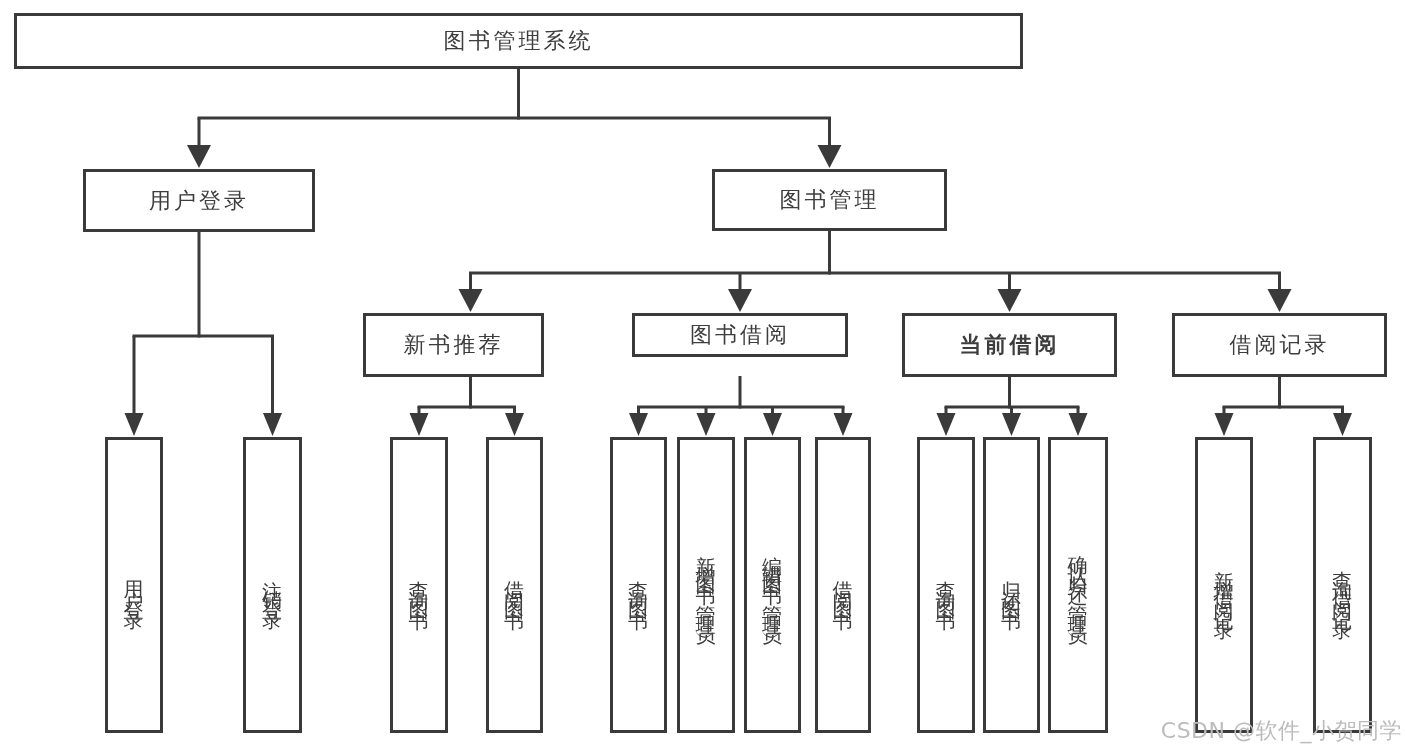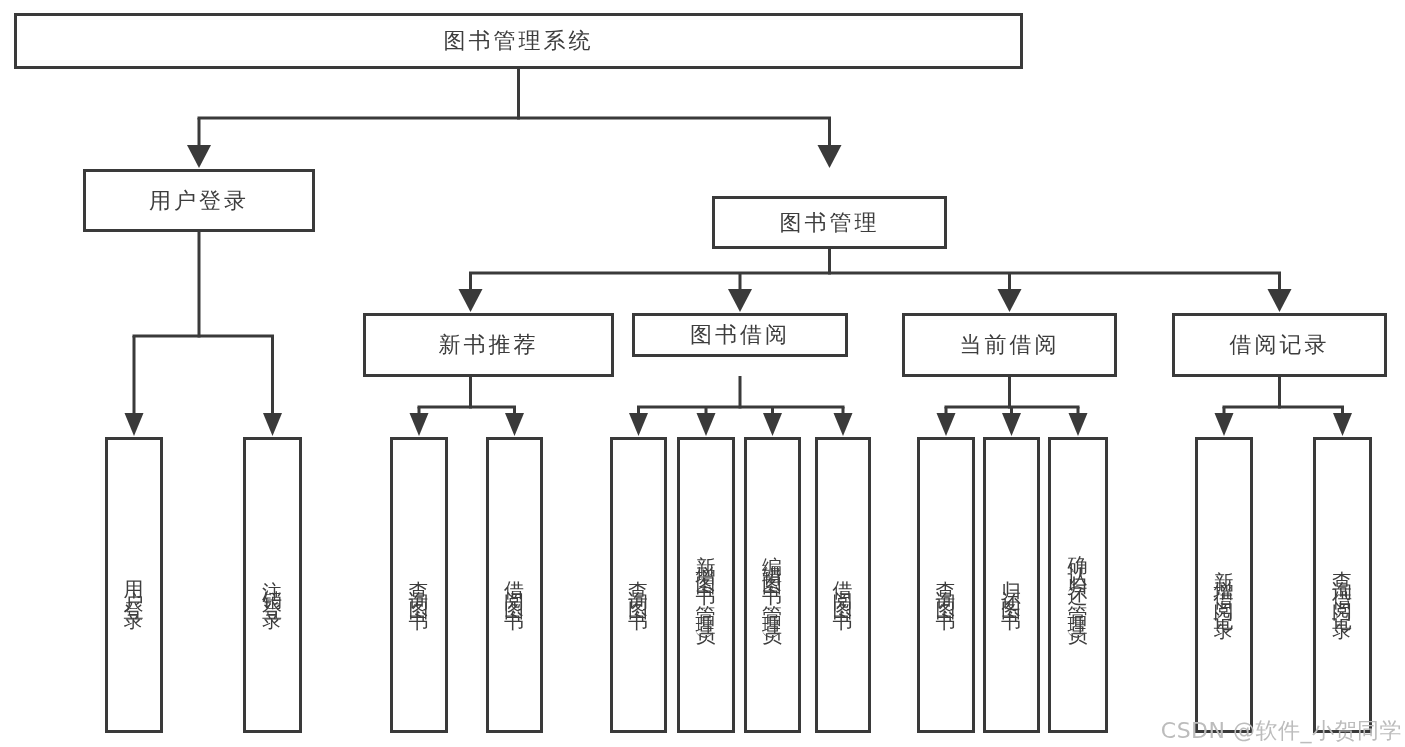--- a/index.html
+++ b/index.html
@@ -105,25 +105,25 @@
       <rect x="1222.5" y="405.5" width="121.5" height="3" fill="#3a3a3a"></rect>
       <rect x="1222.5" y="407" width="3" height="7" fill="#3a3a3a"></rect>
       <polygon points="1214.5,413 1233.5,413 1224,436" fill="#3a3a3a"></polygon>
       <rect x="1341" y="407" width="3" height="7" fill="#3a3a3a"></rect>
       <polygon points="1333,413 1352,413 1342.5,436" fill="#3a3a3a"></polygon>
     </svg>
 
   <div class="box hbox" id="n-root" style="left:14px; top:13px; width:1009px; height:56px;">图书管理系统</div>
 
   <div class="box hbox" id="n-user-login" style="left:83px; top:169px; width:232px; height:63px;">用户登录</div>
-  <div class="box hbox" id="n-book-mgmt" style="left:712px; top:169px; width:235px; height:53px;margin-top:27px;">图书管理</div>
+  <div class="box hbox" id="n-book-mgmt" style="left:712px; top:169px; width:235px; height:62px;">图书管理</div>
 
-  <div class="box hbox" id="n-new-book" style="left:363px; top:313px; width:251px; height:64px;">新书推荐</div>
+  <div class="box hbox" id="n-new-book" style="left:363px; top:313px; width:181px; height:64px;">新书推荐</div>
   <div class="box hbox" id="n-book-borrow" style="left:632px; top:313px; width:216px; height:44px;">图书借阅</div>
-  <div class="box hbox" id="n-current-borrow" style="left:902px; top:313px; width:215px; height:64px;">当前借阅</div>
+  <div class="box hbox" id="n-current-borrow" style="left:902px; top:313px; width:215px; height:64px;font-weight:bold;">当前借阅</div>
   <div class="box hbox" id="n-borrow-record" style="left:1172px; top:313px; width:215px; height:64px;text-align:right;">借阅记录</div>
 
   <div class="box vbox" id="n-ul-login" style="left:105px; top:437px; width:58px; height:296px;">用户登录</div>
   <div class="box vbox" id="n-ul-logout" style="left:243px; top:437px; width:59px; height:296px;">注销登录</div>
 
   <div class="box vbox" id="n-nb-query" style="left:390px; top:437px; width:58px; height:296px;">查询图书</div>
   <div class="box vbox" id="n-nb-borrow" style="left:486px; top:437px; width:57px; height:296px;">借阅图书</div>
 
   <div class="box vbox" id="n-bb-query" style="left:610px; top:437px; width:57px; height:296px;">查询图书</div>
   <div class="box vbox" id="n-bb-add" style="left:677px; top:437px; width:58px; height:296px;">新增图书（管理员）</div>

